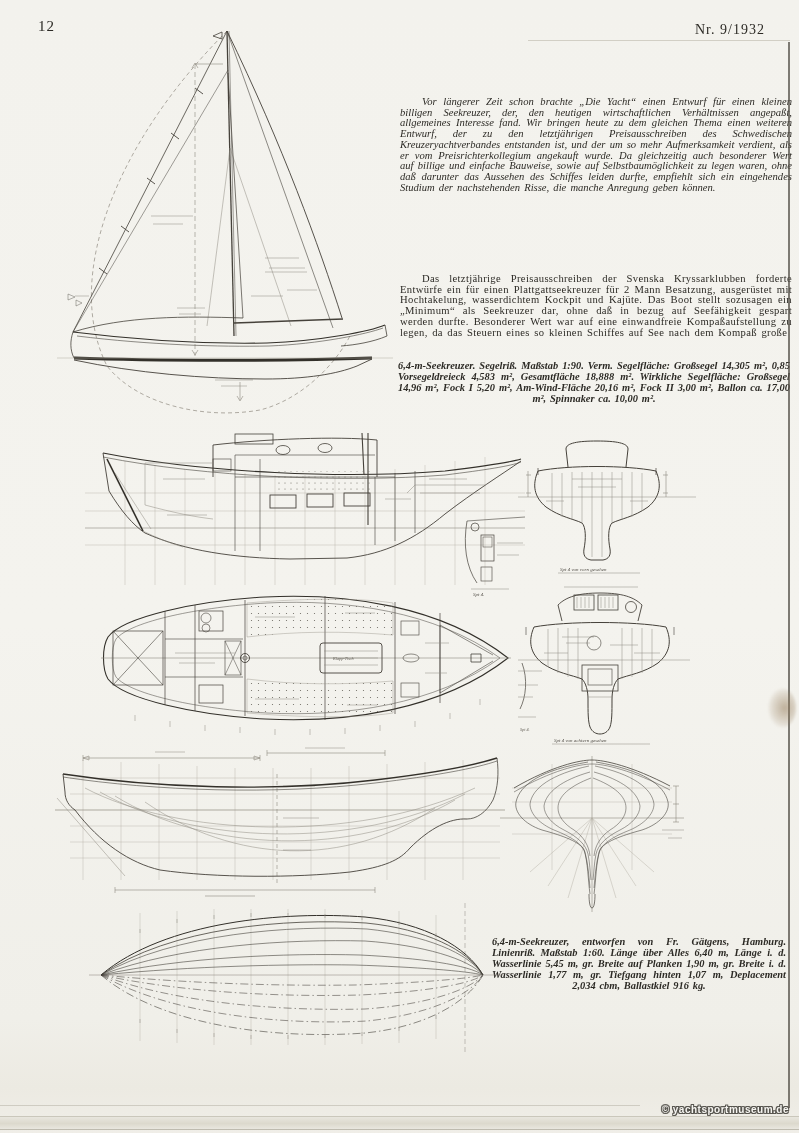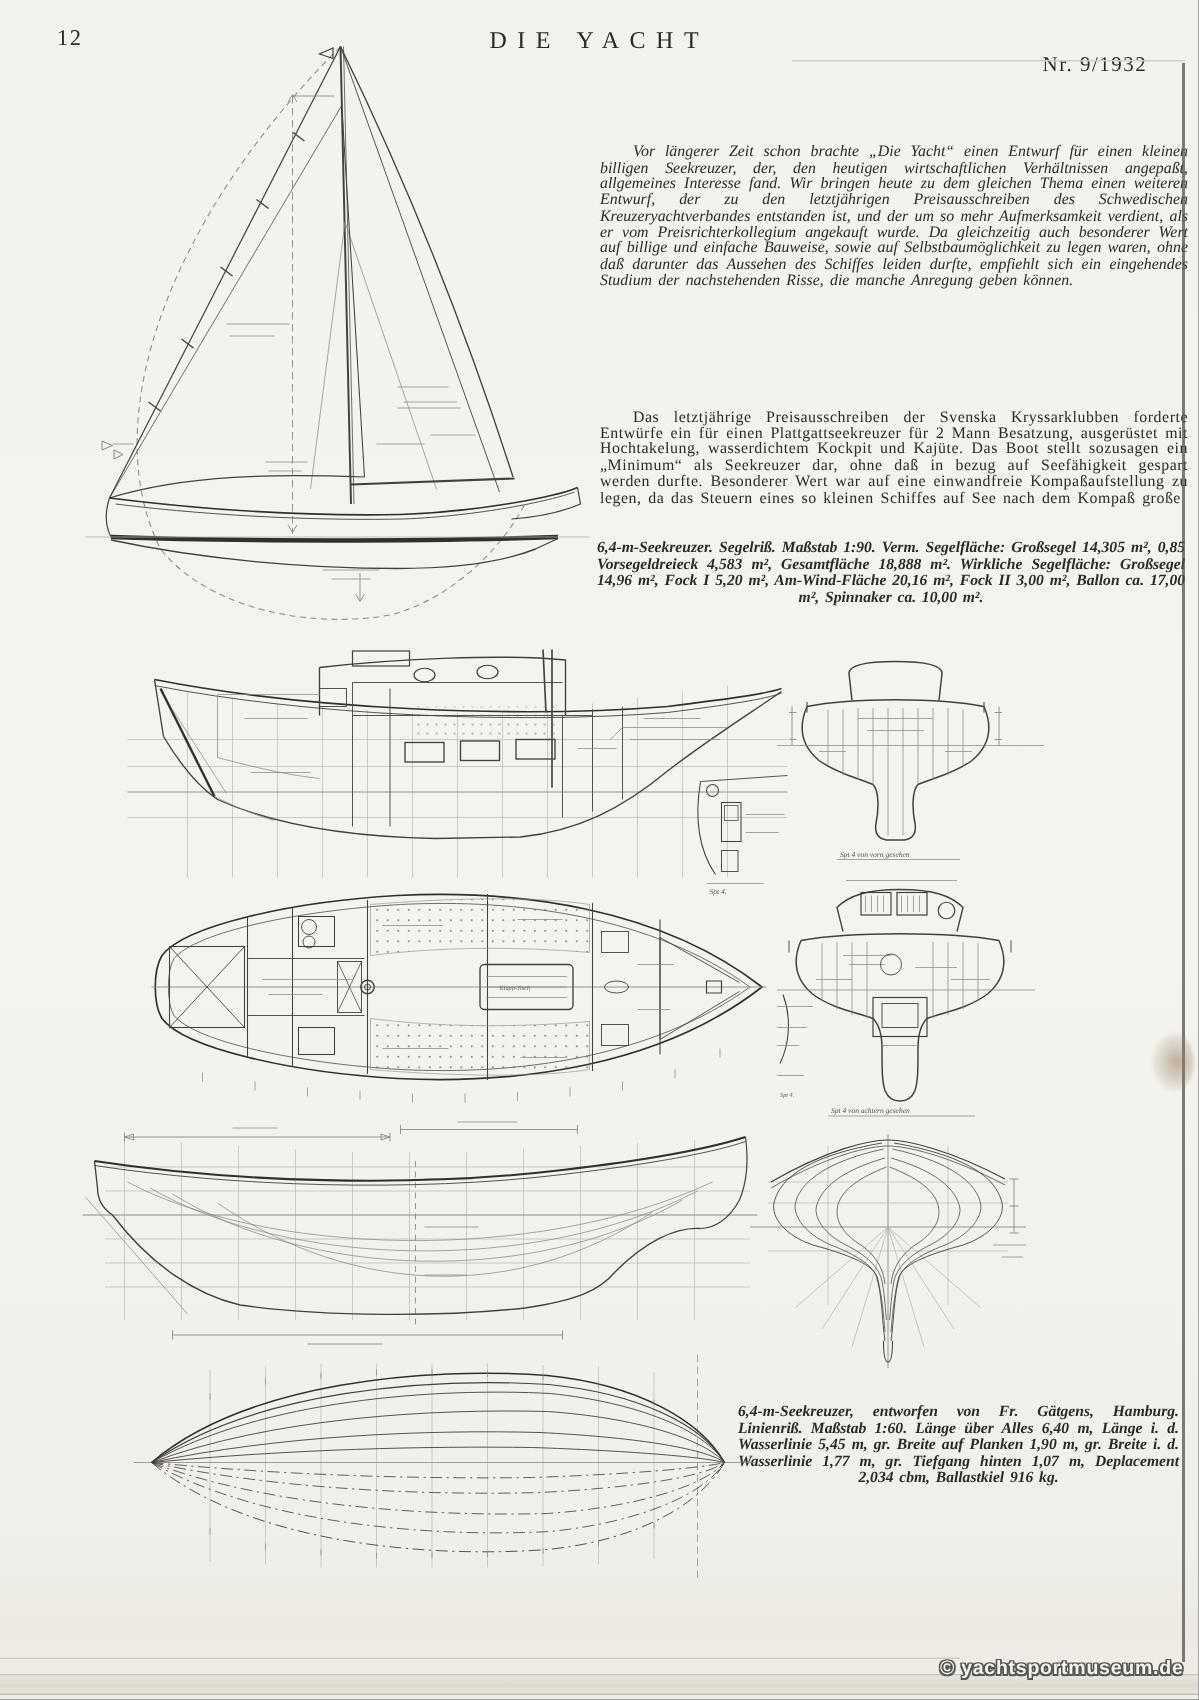--- a/index.html
+++ b/index.html
@@ -9,60 +9,59 @@
     margin:0 auto;
     background:linear-gradient(180deg,#f3f2ed 0%,#f4f3ee 55%,#f0efe9 90%,#eceae2 96%,#f0eee8 100%);
     overflow:hidden;
     font-family:"Liberation Serif",serif;
     color:#2c2a25;
   }
   .abs{position:absolute;}
   
   .pgnum{left:38px;top:18px;font-size:15px;letter-spacing:1px;}
   .journal{left:0;top:19px;width:799px;text-align:center;font-size:16px;letter-spacing:7px;}
-  .issue{left:695px;top:36px;font-size:14px;letter-spacing:1px;}
+  .issue{left:695px;top:22px;font-size:14px;letter-spacing:1px;}
   .header-rule{left:528px;top:40px;width:262px;height:1px;background:#d2cfc5;}
   
   .title{left:400px;top:56px;width:390px;text-align:center;font-size:26px;font-weight:700;letter-spacing:0.5px;}
   .para{width:392px;text-align:justify;font-size:10.6px;line-height:10.7px;word-spacing:0.14em;}
   .p1{left:400px;top:97px;font-style:italic;font-weight:400;text-indent:22px;}
   .p2{left:400px;top:245px;font-weight:400;letter-spacing:0.35px;text-indent:22px;margin-top:29px;}
   .cap{font-style:italic;font-weight:700;font-size:10.4px;line-height:11px;text-align:justify;text-align-last:center;word-spacing:0.12em;}
   .cap-sail{left:398px;top:360px;width:392px;}
   .cap-arr{left:130px;top:723px;width:490px;text-align:center;text-align-last:center;font-size:11.2px;}
   .cap-lines{left:492px;top:936px;width:294px;}
   
   .edge-line{left:788px;top:42px;width:2px;height:1066px;background:#55524a;opacity:.75;}
   .stain{left:768px;top:688px;width:28px;height:40px;border-radius:50%;
     background:radial-gradient(ellipse at 60% 50%, rgba(148,122,88,.55), rgba(148,122,88,.18) 55%, transparent 75%);
     filter:blur(1px);}
   .bottom-line1{left:0;top:1105px;width:640px;height:1px;background:#cfccc2;}
   .bottom-band{left:0;top:1116px;width:799px;height:12px;
     background:linear-gradient(180deg,#e8e6de,#dcd9cd 55%,#e9e7df);
     border-top:1px solid #cac7bb;border-bottom:1px solid #bebbaf;}
   .watermark{right:10px;top:1104px;font-family:"Liberation Sans",sans-serif;
-    font-size:13px;font-weight:700;color:#f6f5f1;letter-spacing:0.5px;
+    font-size:10px;font-weight:700;color:#f6f5f1;letter-spacing:0.5px;
     text-shadow:-1px 0 #57554f,1px 0 #57554f,0 -1px #57554f,0 1px #57554f,
       -1px -1px #57554f,1px 1px #57554f,-1px 1px #57554f,1px -1px #57554f;}
   
   svg{overflow:visible;}
   .d  {stroke:#45413a;fill:none;}
   .dk {stroke:#33302a;fill:none;}
   .lt {stroke:#8f8a80;fill:none;}
   .xl {stroke:#b3aea3;fill:none;}
   .tiny{font:italic 5px "Liberation Serif",serif;fill:#55514a;}
   .tiny2{font:italic 4.2px "Liberation Serif",serif;fill:#66625a;}
 </style>
 </head>
 <body>
 
 <div class="page">
 
   <div class="abs pgnum">12</div>
-  <div class="abs journal">DIE YACHT</div>
   <div class="abs issue">Nr. 9/1932</div>
   <div class="abs header-rule"></div>
 
   <div class="abs para p1">Vor längerer Zeit schon brachte „Die Yacht“ einen Entwurf für einen kleinen billigen Seekreuzer, der, den heutigen wirtschaftlichen Verhältnissen angepaßt, allgemeines Interesse fand. Wir bringen heute zu dem gleichen Thema einen weiteren Entwurf, der zu den letztjährigen Preisausschreiben des Schwedischen Kreuzeryachtverbandes entstanden ist, und der um so mehr Aufmerksamkeit verdient, als er vom Preisrichterkollegium angekauft wurde. Da gleichzeitig auch besonderer Wert auf billige und einfache Bauweise, sowie auf Selbstbaumöglichkeit zu legen waren, ohne daß darunter das Aussehen des Schiffes leiden durfte, empfiehlt sich ein eingehendes Studium der nachstehenden Risse, die manche Anregung geben können.</div>
   <div class="abs para p2">Das letztjährige Preisausschreiben der Svenska Kryssarklubben forderte Entwürfe ein für einen Plattgattseekreuzer für 2 Mann Besatzung, ausgerüstet mit Hochtakelung, wasserdichtem Kockpit und Kajüte. Das Boot stellt sozusagen ein „Minimum“ als Seekreuzer dar, ohne daß in bezug auf Seefähigkeit gespart werden durfte. Besonderer Wert war auf eine einwandfreie Kompaßaufstellung zu legen, da das Steuern eines so kleinen Schiffes auf See nach dem Kompaß große</div>
   <div class="abs cap cap-sail">6,4-m-Seekreuzer. Segelriß. Maßstab 1:90. Verm. Segelfläche: Großsegel 14,305 m², 0,85 Vorsegeldreieck 4,583 m², Gesamtfläche 18,888 m². Wirkliche Segelfläche: Großsegel 14,96 m², Fock I 5,20 m², Am-Wind-Fläche 20,16 m², Fock II 3,00 m², Ballon ca. 17,00 m², Spinnaker ca. 10,00 m².</div>
   <div class="abs cap cap-lines">6,4-m-Seekreuzer, entworfen von Fr. Gätgens, Hamburg. Linienriß. Maßstab 1:60. Länge über Alles 6,40 m, Länge i. d. Wasserlinie 5,45 m, gr. Breite auf Planken 1,90 m, gr. Breite i. d. Wasserlinie 1,77 m, gr. Tiefgang hinten 1,07 m, Deplacement 2,034 cbm, Ballastkiel 916 kg.</div>
 
   <svg class="abs" style="left:55px;top:28px;" width="340" height="400" viewBox="0 0 340 400">
     <g>

